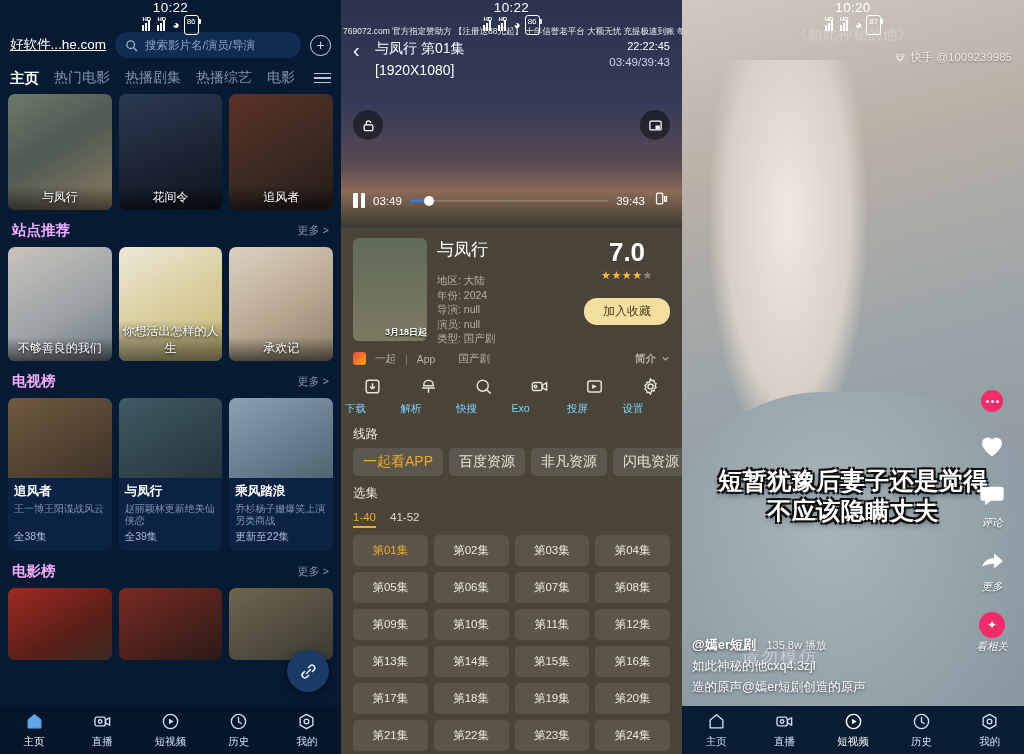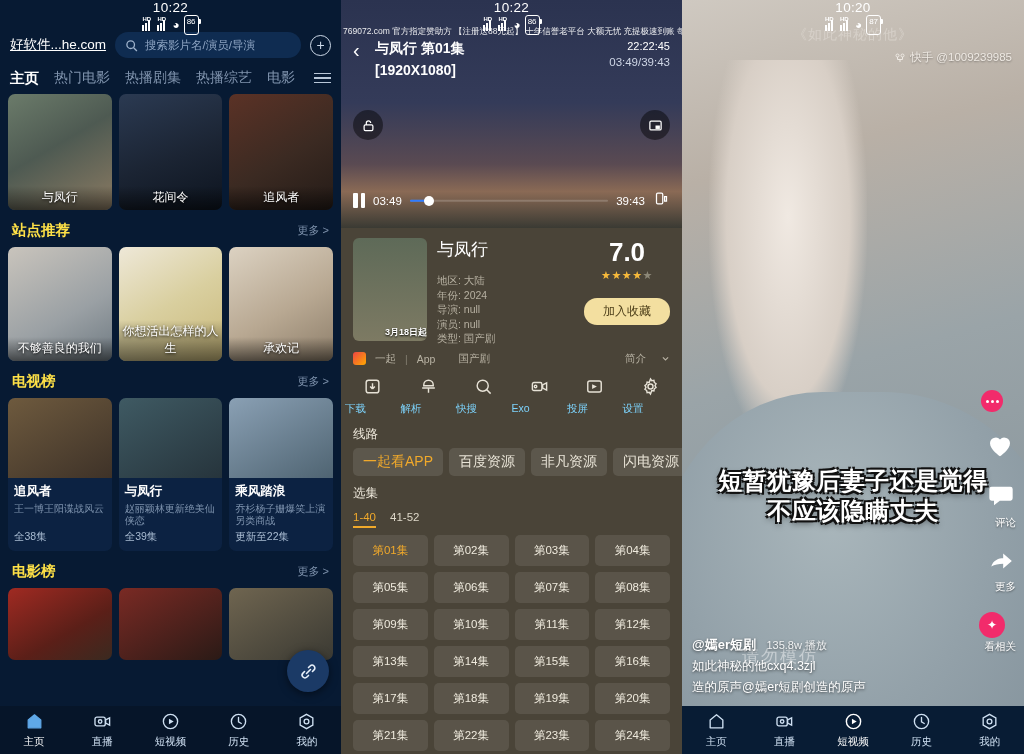--- a/index.html
+++ b/index.html
@@ -45,21 +45,21 @@
 
   .row3{ display:flex; gap:7px; padding:0 8px; }
   .row3 .cell{ flex:1; }
   .poster{ position:relative; border-radius:7px; overflow:hidden; height:116px; }
   .pcap{ position:absolute; left:0; right:0; bottom:0; text-align:center; color:#fff;
          font-size:12px; padding:3px 0 4px; text-shadow:0 1px 3px #000;
          background:linear-gradient(transparent,rgba(0,0,0,.55)); }
 
   .sect{ display:flex; align-items:center; justify-content:space-between;
          padding:11px 12px 7px; }
-  .sect h3{ color:#fde047; font-size:14.5px; font-weight:bold;text-align:center; }
+  .sect h3{ color:#f0abfc; font-size:14.5px; font-weight:bold;text-align:center; }
   .more{ color:#7f93ad; font-size:11px; }
 
   .tv-row{ display:flex; gap:7px; padding:0 8px; }
   .tv-card{ flex:1; background:#0c2242; border-radius:7px; overflow:hidden; }
   .tv-img{ height:80px; position:relative; }
   .tv-body{ padding:5px 6px 7px; }
   .tv-title{ color:#fff; font-size:12.5px; font-weight:bold; }
   .tv-sub{ color:#7e93ae; font-size:10px; line-height:12px; margin-top:3px; height:24px; overflow:hidden;}
   .tv-ep{ color:#a9bcd2; font-size:10.5px; margin-top:3px; }
 
@@ -75,21 +75,21 @@
   .bn.active .lbl{ color:#fff; }
 
   
   .video{ height:228px; position:relative;
     background:linear-gradient(#2b3350 0%,#343b59 45%,#5a4a52 72%,#8a6a55 84%,#3a3a33 100%); }
   .ticker{ position:absolute; top:26px; left:0; right:0; height:14px; overflow:hidden;
            color:#fff; font-size:8.5px; white-space:nowrap; opacity:.9; padding-left:2px;}
   .v-head{ position:absolute; top:40px; left:0; right:0; display:flex; padding:0 12px;
            align-items:flex-start; }
   .back{ color:#fff; font-size:20px; line-height:20px; width:20px; flex:none; }
-  .v-titles{ margin-left:2px;font-weight:bold; }
+  .v-titles{ margin-left:2px; }
   .v-t1{ color:#fff; font-size:14px; }
   .v-t2{ color:#fff; font-size:14px; margin-top:4px; }
   .v-right{ margin-left:auto; text-align:right; }
   .v-clock{ color:#fff; font-size:11px;margin-left:18px; }
   .v-prog{ color:#cfd6e6; font-size:11.5px; margin-top:4px; }
   .rbtn{ width:30px; height:30px; border-radius:50%; background:rgba(0,0,0,.45);
          display:flex; align-items:center; justify-content:center; color:#fff; }
   .v-mid{ position:absolute; top:110px; left:12px; right:12px; display:flex;
           justify-content:space-between; }
   .v-bar{ position:absolute; left:12px; right:12px; bottom:18px; display:flex;
@@ -117,21 +117,21 @@
   .info-right{ width:86px; text-align:center; flex:none; }
   .score{ color:#fff; font-size:26px; font-weight:bold; line-height:28px; }
   .stars{ color:#f6b93b; font-size:11px; letter-spacing:.5px; margin-top:3px; }
   .stars .off{ color:#8c8878; }
   .fav{ margin-top:16px; background:#f3dfa0; color:#4a3c17; font-size:12px;
         border-radius:13px; padding:5px 0; }
   .subrow{ display:flex; align-items:center; gap:9px; padding:6px 12px 0; color:#b8b2a3; font-size:10.5px;}
   .tagico{ width:13px; height:13px; border-radius:3px;
            background:linear-gradient(135deg,#e44,#fa0); display:inline-block; }
   .subrow .sep{ opacity:.5; }
-  .subrow .right{ margin-left:auto; display:flex; gap:15px; align-items:center; }
+  .subrow .right{ margin-left:auto; display:flex; gap:5px; align-items:center;font-weight:bold; }
 
   .actions{ display:flex; padding:10px 4px 6px; }
   .act{ flex:1; color:#7dd3fc; }
   .act .ai{ height:22px; display:flex; align-items:center; justify-content:center; }
   .act .al{ font-size:10.5px; margin-top:3px; }
 
   .blk-title{ color:#efe9dc; font-size:12.5px; padding:4px 12px 5px; }
   .chips{ display:flex; gap:6px; padding:0 0 0 12px; overflow:hidden; }
   .chip{ background:rgba(255,255,255,.10); border-radius:5px; padding:5px 10px;
          font-size:14px; color:#e9e4d7; white-space:nowrap; }
@@ -153,21 +153,21 @@
     background:radial-gradient(ellipse at 42% 30%,#a9b6bb 0%,#93a1a9 48%,#7e8d97 100%); border-radius:40% 45% 0 0;}
   .kw-title{ position:absolute; top:26px; left:0; right:0; text-align:center;
              color:#d9d3cc; font-size:14px; letter-spacing:1px; opacity:.85; }
   .kw-user{ position:absolute; top:50px; right:12px; color:#efeae4; font-size:11.5px;
             display:flex; align-items:center; gap:4px; text-shadow:0 1px 2px rgba(0,0,0,.35); }
   .subtitle{ position:absolute; left:0; right:0; top:466px; text-align:center;
              color:#fff; font-size:24px; font-weight:bold; line-height:30px;
              letter-spacing:.5px;
              text-shadow:-2px -2px 0 #111,2px -2px 0 #111,-2px 2px 0 #111,2px 2px 0 #111,
                           0 3px 6px rgba(0,0,0,.6); }
-  .rail{ position:absolute; right:8px; top:390px; width:48px; text-align:right; color:#fff; }
+  .rail{ position:absolute; right:8px; top:390px; width:48px; text-align:center; color:#fff;font-style:italic; }
   .rail .item{ margin-bottom:18px; }
   .rail .lbl{ font-size:10.5px; margin-top:2px; text-shadow:0 1px 2px rgba(0,0,0,.5); }
   .dots-btn{ width:22px; height:22px; border-radius:50%; background:#f22b6b; margin:0 auto;
              display:flex; align-items:center; justify-content:center; gap:2px; }
   .dots-btn i{ width:3px; height:3px; background:#fff; border-radius:50%; display:block; }
   .star-btn{ width:26px; height:26px; border-radius:50%; background:#f22b6b; margin:0 auto;
              display:flex; align-items:center; justify-content:center; color:#fff; font-size:12px; }
   .p3-caption{ position:absolute; left:10px; right:70px; bottom:58px; color:#fff;
                text-shadow:0 1px 3px rgba(0,0,0,.65); }
   .cap-user{ font-size:13px; font-weight:bold; }

